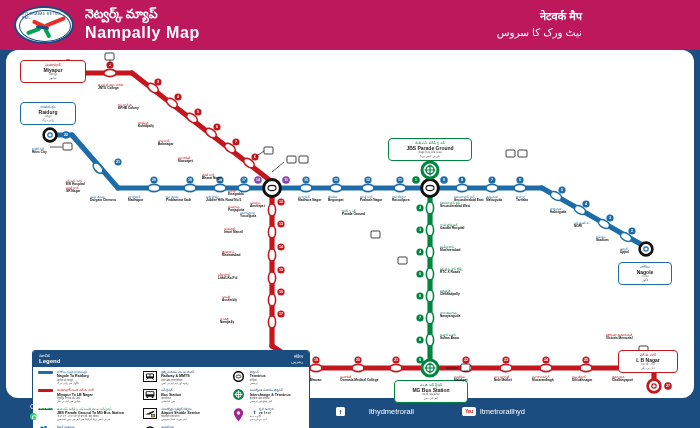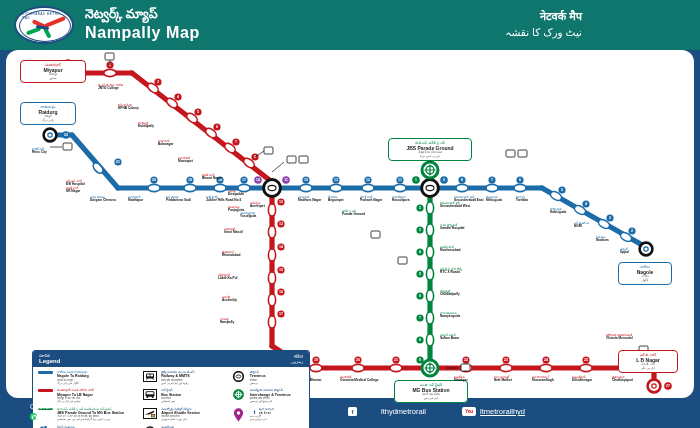--- a/index.html
+++ b/index.html
@@ -4,21 +4,21 @@
 <style>
   * { box-sizing: border-box; margin:0; padding:0; }
   html,body { width:700px; height:428px; overflow:hidden; }
   body {
     font-family: "Liberation Sans", sans-serif;
     background:#1b4d80;
   }
   #app { position:relative; width:700px; height:428px; background:#1b4d80; overflow:hidden; }
 
   
-  #header { position:absolute; left:0; top:0; width:700px; height:50px; background:#0f766e; overflow:hidden; }
+  #header { position:absolute; left:0; top:0; width:700px; height:50px; background:#be185d; overflow:hidden; }
   .hdr-swoosh { position:absolute; right:-20px; top:-40px; width:150px; height:130px; overflow:hidden; }
   .hdr-swoosh span { position:absolute; border-radius:50%; border-style:solid; border-color:transparent; }
   .sw1 { width:150px; height:150px; border-width:7px; border-top-color:#e8302a; border-right-color:#e8302a; right:-30px; top:-20px; transform:rotate(25deg); }
   .sw2 { width:130px; height:130px; border-width:7px; border-top-color:#00a651; border-right-color:#00a651; right:-20px; top:-8px; transform:rotate(20deg); }
   .sw3 { width:115px; height:115px; border-width:6px; border-top-color:#3b8fd1; border-right-color:#3b8fd1; right:-12px; top:4px; transform:rotate(18deg); }
 
   #logo { position:absolute; left:14px; top:6px; width:60px; height:38px; }
   #logo .oval { position:absolute; left:0; top:0; width:60px; height:38px; border-radius:50%; background:#fff; border:2px solid #1b4d80; overflow:hidden; }
   #logo .ring { position:absolute; left:3px; top:2px; width:52px; height:32px; border-radius:50%; border:1.5px solid #1b4d80; }
   #logo .bar { position:absolute; border-radius:2px; }
@@ -118,21 +118,21 @@
       </div>
     </div>
 
     <div class="hdr-title-l">
       <div class="hdr-tel">నెట్వర్క్ మ్యాప్</div>
       <div class="hdr-eng">Nampally Map</div>
     </div>
 
     <div class="hdr-title-r">
       <div class="hdr-hin">नेटवर्क मैप</div>
-      <div class="hdr-urd">نیٹ ورک کا نقشہ</div>
+      <div class="hdr-urd">نیٹ ورک کا سروس</div>
     </div>
   </div>
 
   <div id="map-panel">
 
     <svg id="map-svg" viewBox="0 0 688 348">
       <defs>
         <g id="termG">
           <circle r="6.2" fill="#fff" stroke="#111" stroke-width="2.4"></circle>
         </g>
@@ -849,25 +849,25 @@
         <span class="wa-dot"></span>
         <span>79959 99533</span>
       </div>
     </div>
 
     <div class="ft-soc" style="left:250px;text-align:right;">
       <span class="soc-box tw">t</span>
       <span>ltmhyd</span>
     </div>
 
-    <div class="ft-soc" style="left:348px;gap:24px;">
+    <div class="ft-soc" style="left:336px;gap:24px;">
       <span class="soc-box fb">f</span>
       <span>lthydmetrorail</span>
     </div>
 
-    <div class="ft-soc" style="left:462px;text-decoration:underline;">
+    <div class="ft-soc" style="left:462px;">
       <span class="soc-box yt">You</span>
       <span>ltmetrorailhyd</span>
     </div>
 
   </div>
 
 </div>
 
 </body></html>

